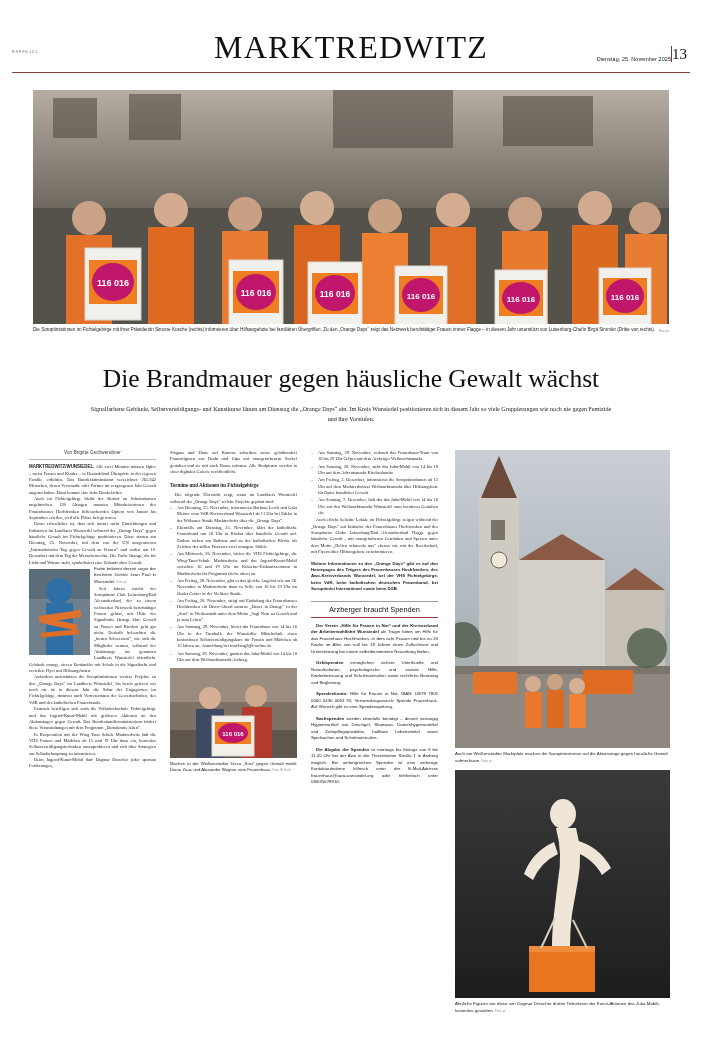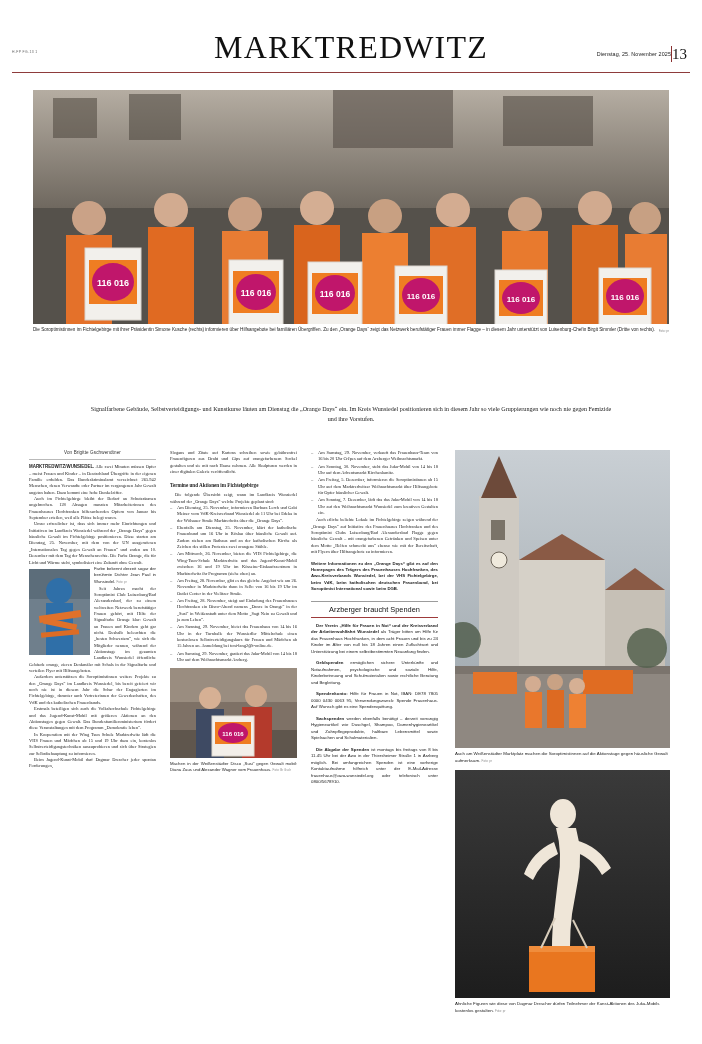--- a/index.html
+++ b/index.html
@@ -9,21 +9,21 @@
     color:#1a1a1a;
     -webkit-font-smoothing:antialiased;
   }
   .page{position:relative;width:702px;height:1044px;box-sizing:border-box;background:#fff;overflow:hidden;}
 
   
   .masthead{position:absolute;left:0;top:30px;width:702px;height:52px;}
   .mast-left{position:absolute;left:12px;top:20px;font-size:3.4px;letter-spacing:.4px;color:#5d5d5d;font-family:"Liberation Sans",sans-serif;}
   .mast-title{position:absolute;left:0;top:0;width:702px;text-align:center;font-size:32px;line-height:34px;
     font-family:"Liberation Serif",serif;font-weight:400;letter-spacing:1.2px;color:#111;}
-  .mast-right{position:absolute;right:15px;top:16px;display:flex;align-items:center;gap:0;}
+  .mast-right{position:absolute;right:15px;top:16px;display:flex;align-items:flex-end;gap:0;}
   .mast-date{font-size:5.4px;font-family:"Liberation Sans",sans-serif;color:#1a1a1a;letter-spacing:.1px;}
   .mast-sep{width:1px;height:16px;background:#8a3030;}
   .mast-page{font-size:15px;font-family:"Liberation Serif",serif;color:#111;line-height:15px;}
   .mast-rule{position:absolute;left:12px;top:72px;width:678px;height:1.2px;background:#8e3b3b;}
 
   
   .hero{position:absolute;left:33px;top:90px;width:636px;height:234px;overflow:hidden;background:#6e6258;}
   .hero svg{display:block;}
   .hero-caption{position:absolute;left:33px;top:326px;width:636px;font-family:"Liberation Sans",sans-serif;
      font-size:4.6px;line-height:7.4px;color:#222;}
@@ -182,20 +182,21 @@
         </g>
       </g>
     </svg>
   </div>
 
   <div class="hero-caption">
     <span class="hero-credit">Foto: pr</span>
     <span>Die Soroptimistinnen im Fichtelgebirge mit ihrer Präsidentin Simone Kusche (rechts) informieren über Hilfsangebote bei familiären Übergriffen. Zu den „Orange Days“ zeigt das Netzwerk berufstätiger Frauen immer Flagge – in diesem Jahr unterstützt von Luisenburg-Chefin Birgit Simmler (Dritte von rechts).</span>
   </div>
 
+  <div class="headline">Die Brandmauer gegen häusliche Gewalt wächst</div>
   <div class="subhead">Signalfarbene Gebäude, Selbstverteidigungs- und Kunstkurse läuten am Dienstag die „Orange Days“ ein. Im Kreis Wunsiedel positionieren sich in diesem Jahr so viele Gruppierungen wie noch nie gegen Femizide und ihre Vorstufen.</div>
 
   <div class="col" id="col1">
     <div class="byline">Von Brigitte Gschwendtner</div>
     <p class="noind"><span class="dateline">MARKTREDWITZ/WUNSIEDEL.</span><span> Alle zwei Minuten müssen Opfer – meist Frauen und Kinder – in Deutschland Übergriffe in der eigenen Familie erdulden. Das Bundeskriminalamt verzeichnet 265.942 Menschen, denen Verwandte oder Partner im vergangenen Jahr Gewalt angetan haben. Dazu kommt eine hohe Dunkelziffer.</span></p>
     <p>Auch im Fichtelgebirge bleibt der Bedarf an Schutzräumen ungebrochen. 128 Absagen mussten Mitarbeiterinnen des Frauenhauses Hochfranken hilfesuchenden Opfern von Januar bis September erteilen, weil alle Plätze belegt waren.</p>
     <p>Umso erfreulicher ist, dass sich immer mehr Einrichtungen und Initiativen im Landkreis Wunsiedel während der „Orange Days“ gegen häusliche Gewalt im Fichtelgebirge positionieren. Diese starten am Dienstag, 25. November, mit dem von der UN ausgerufenen „Internationalen Tag gegen Gewalt an Frauen“ und enden am 10. Dezember mit dem Tag der Menschenrechte. Die Farbe Orange, die für Licht und Wärme steht, symbolisiert eine Zukunft ohne Gewalt.</p>
 
     <div class="fig-sculpt">
       <svg width="61" height="86" viewBox="0 0 61 86">

